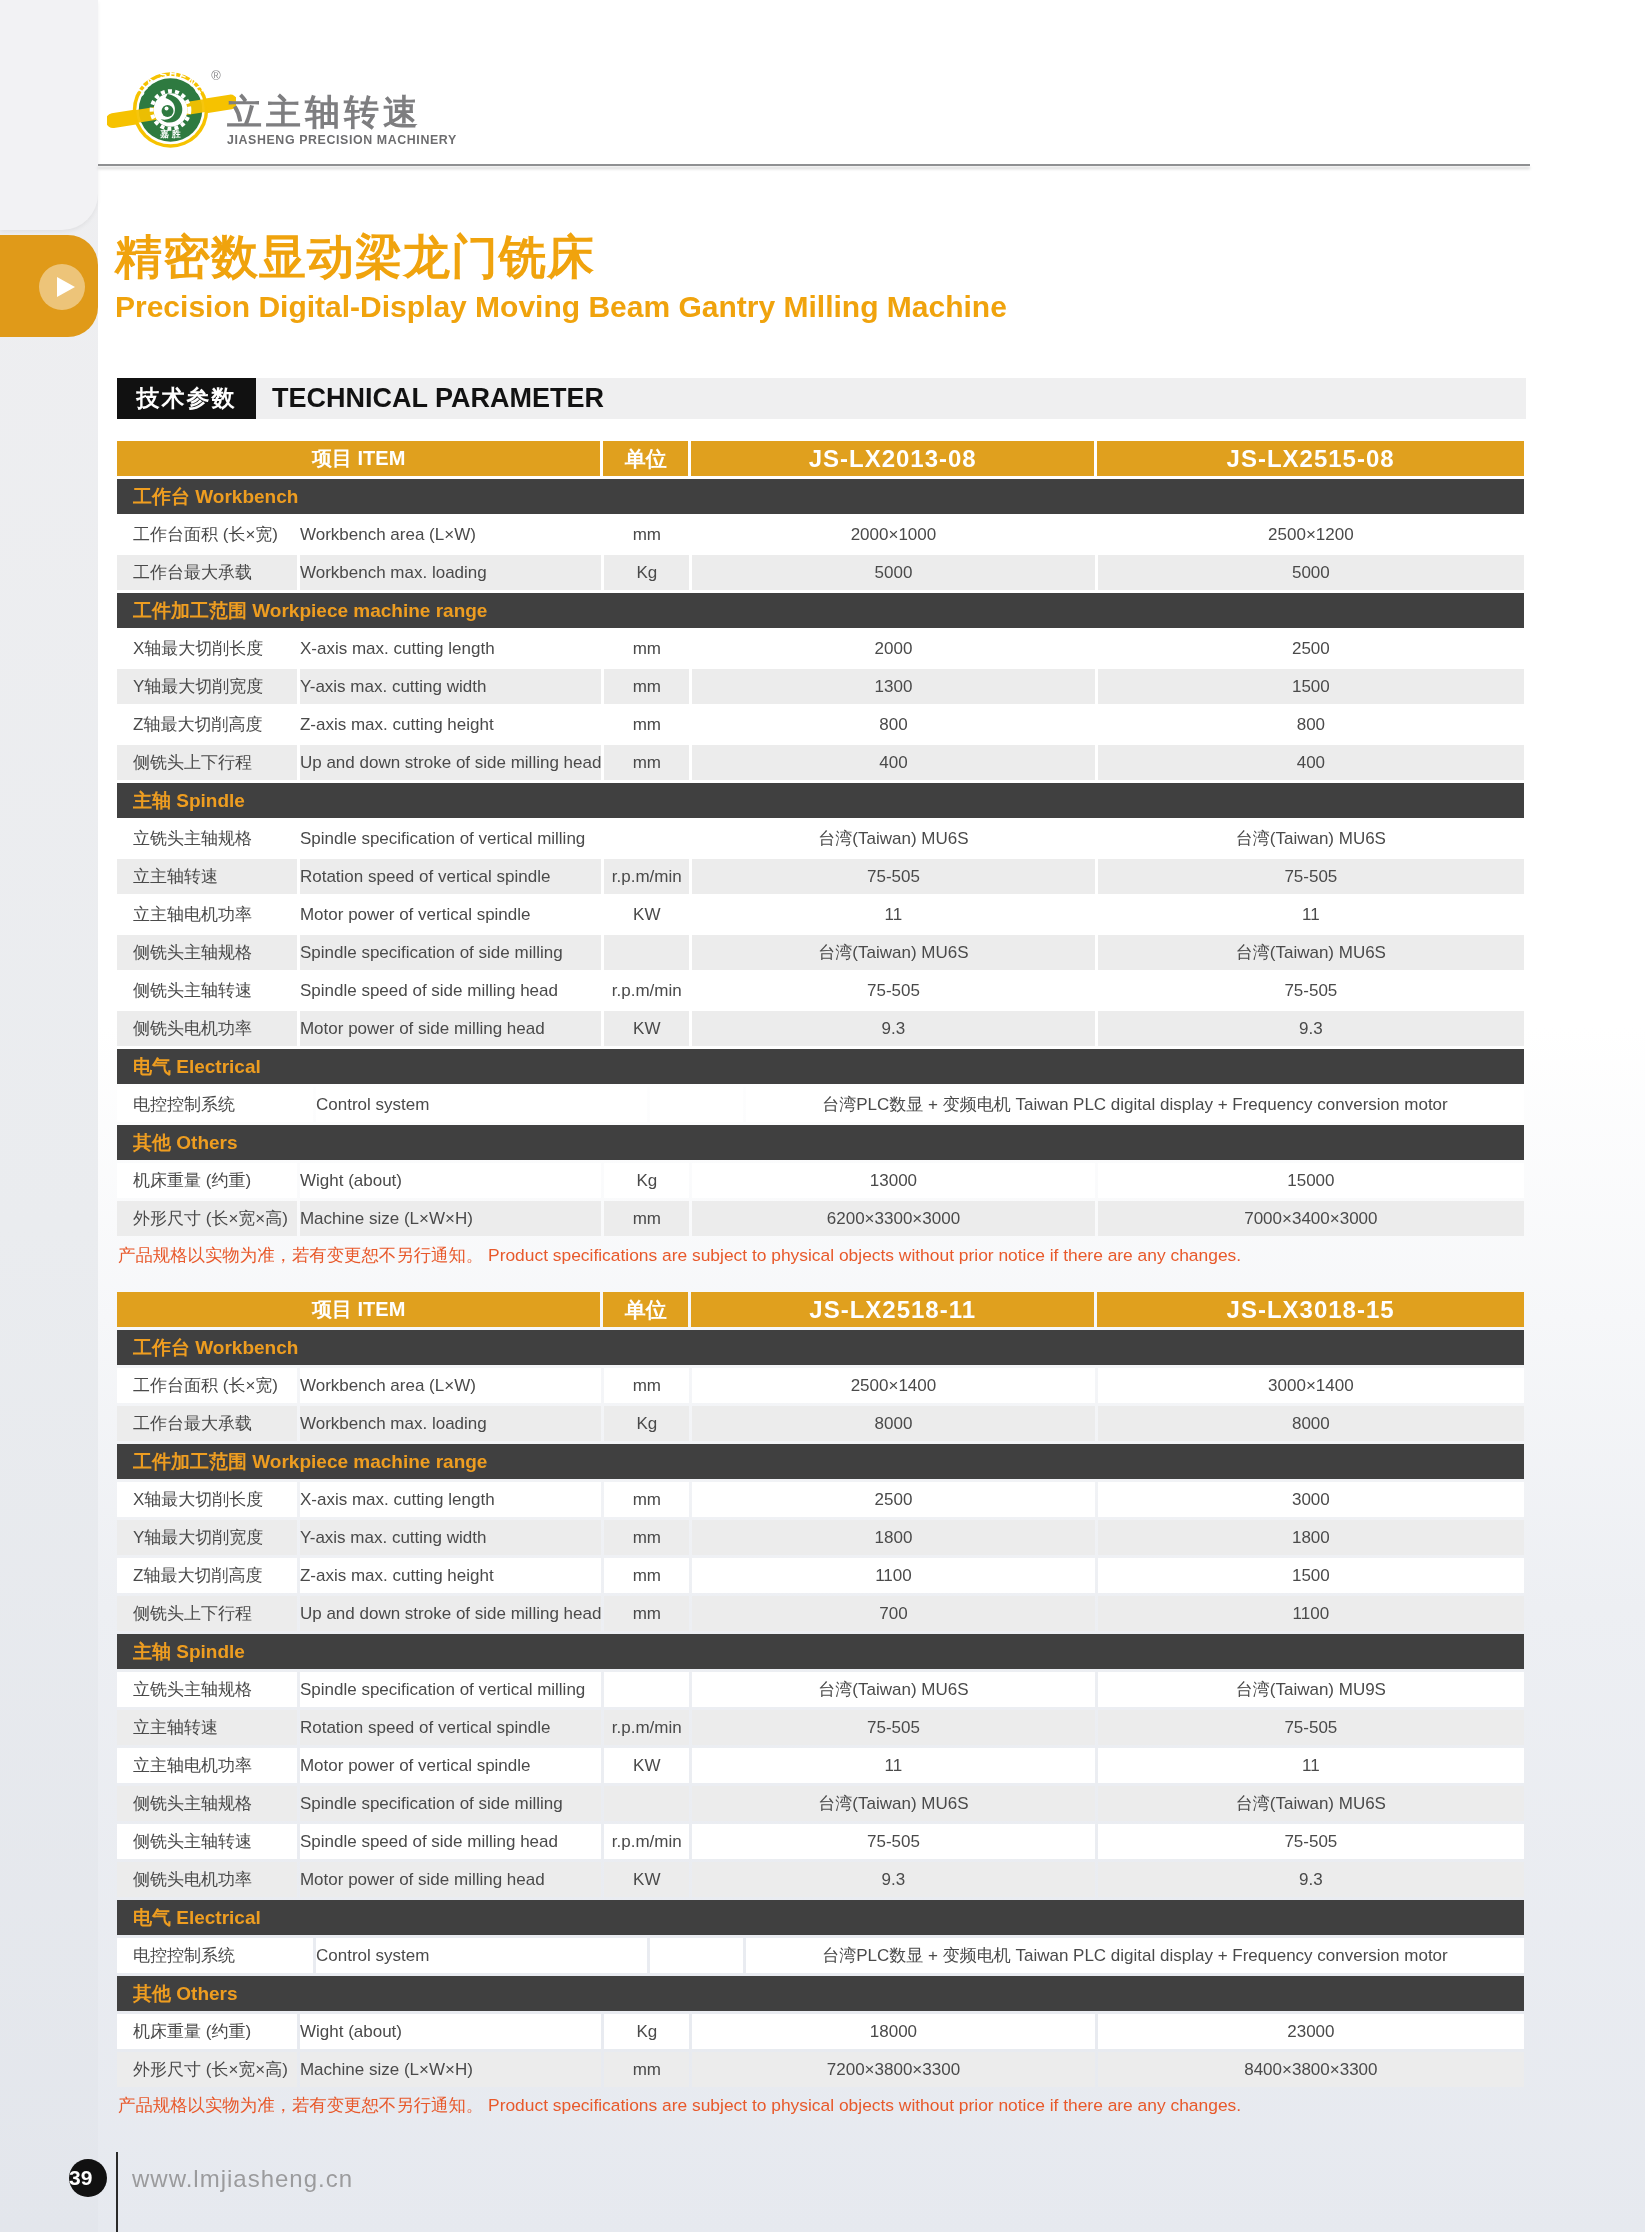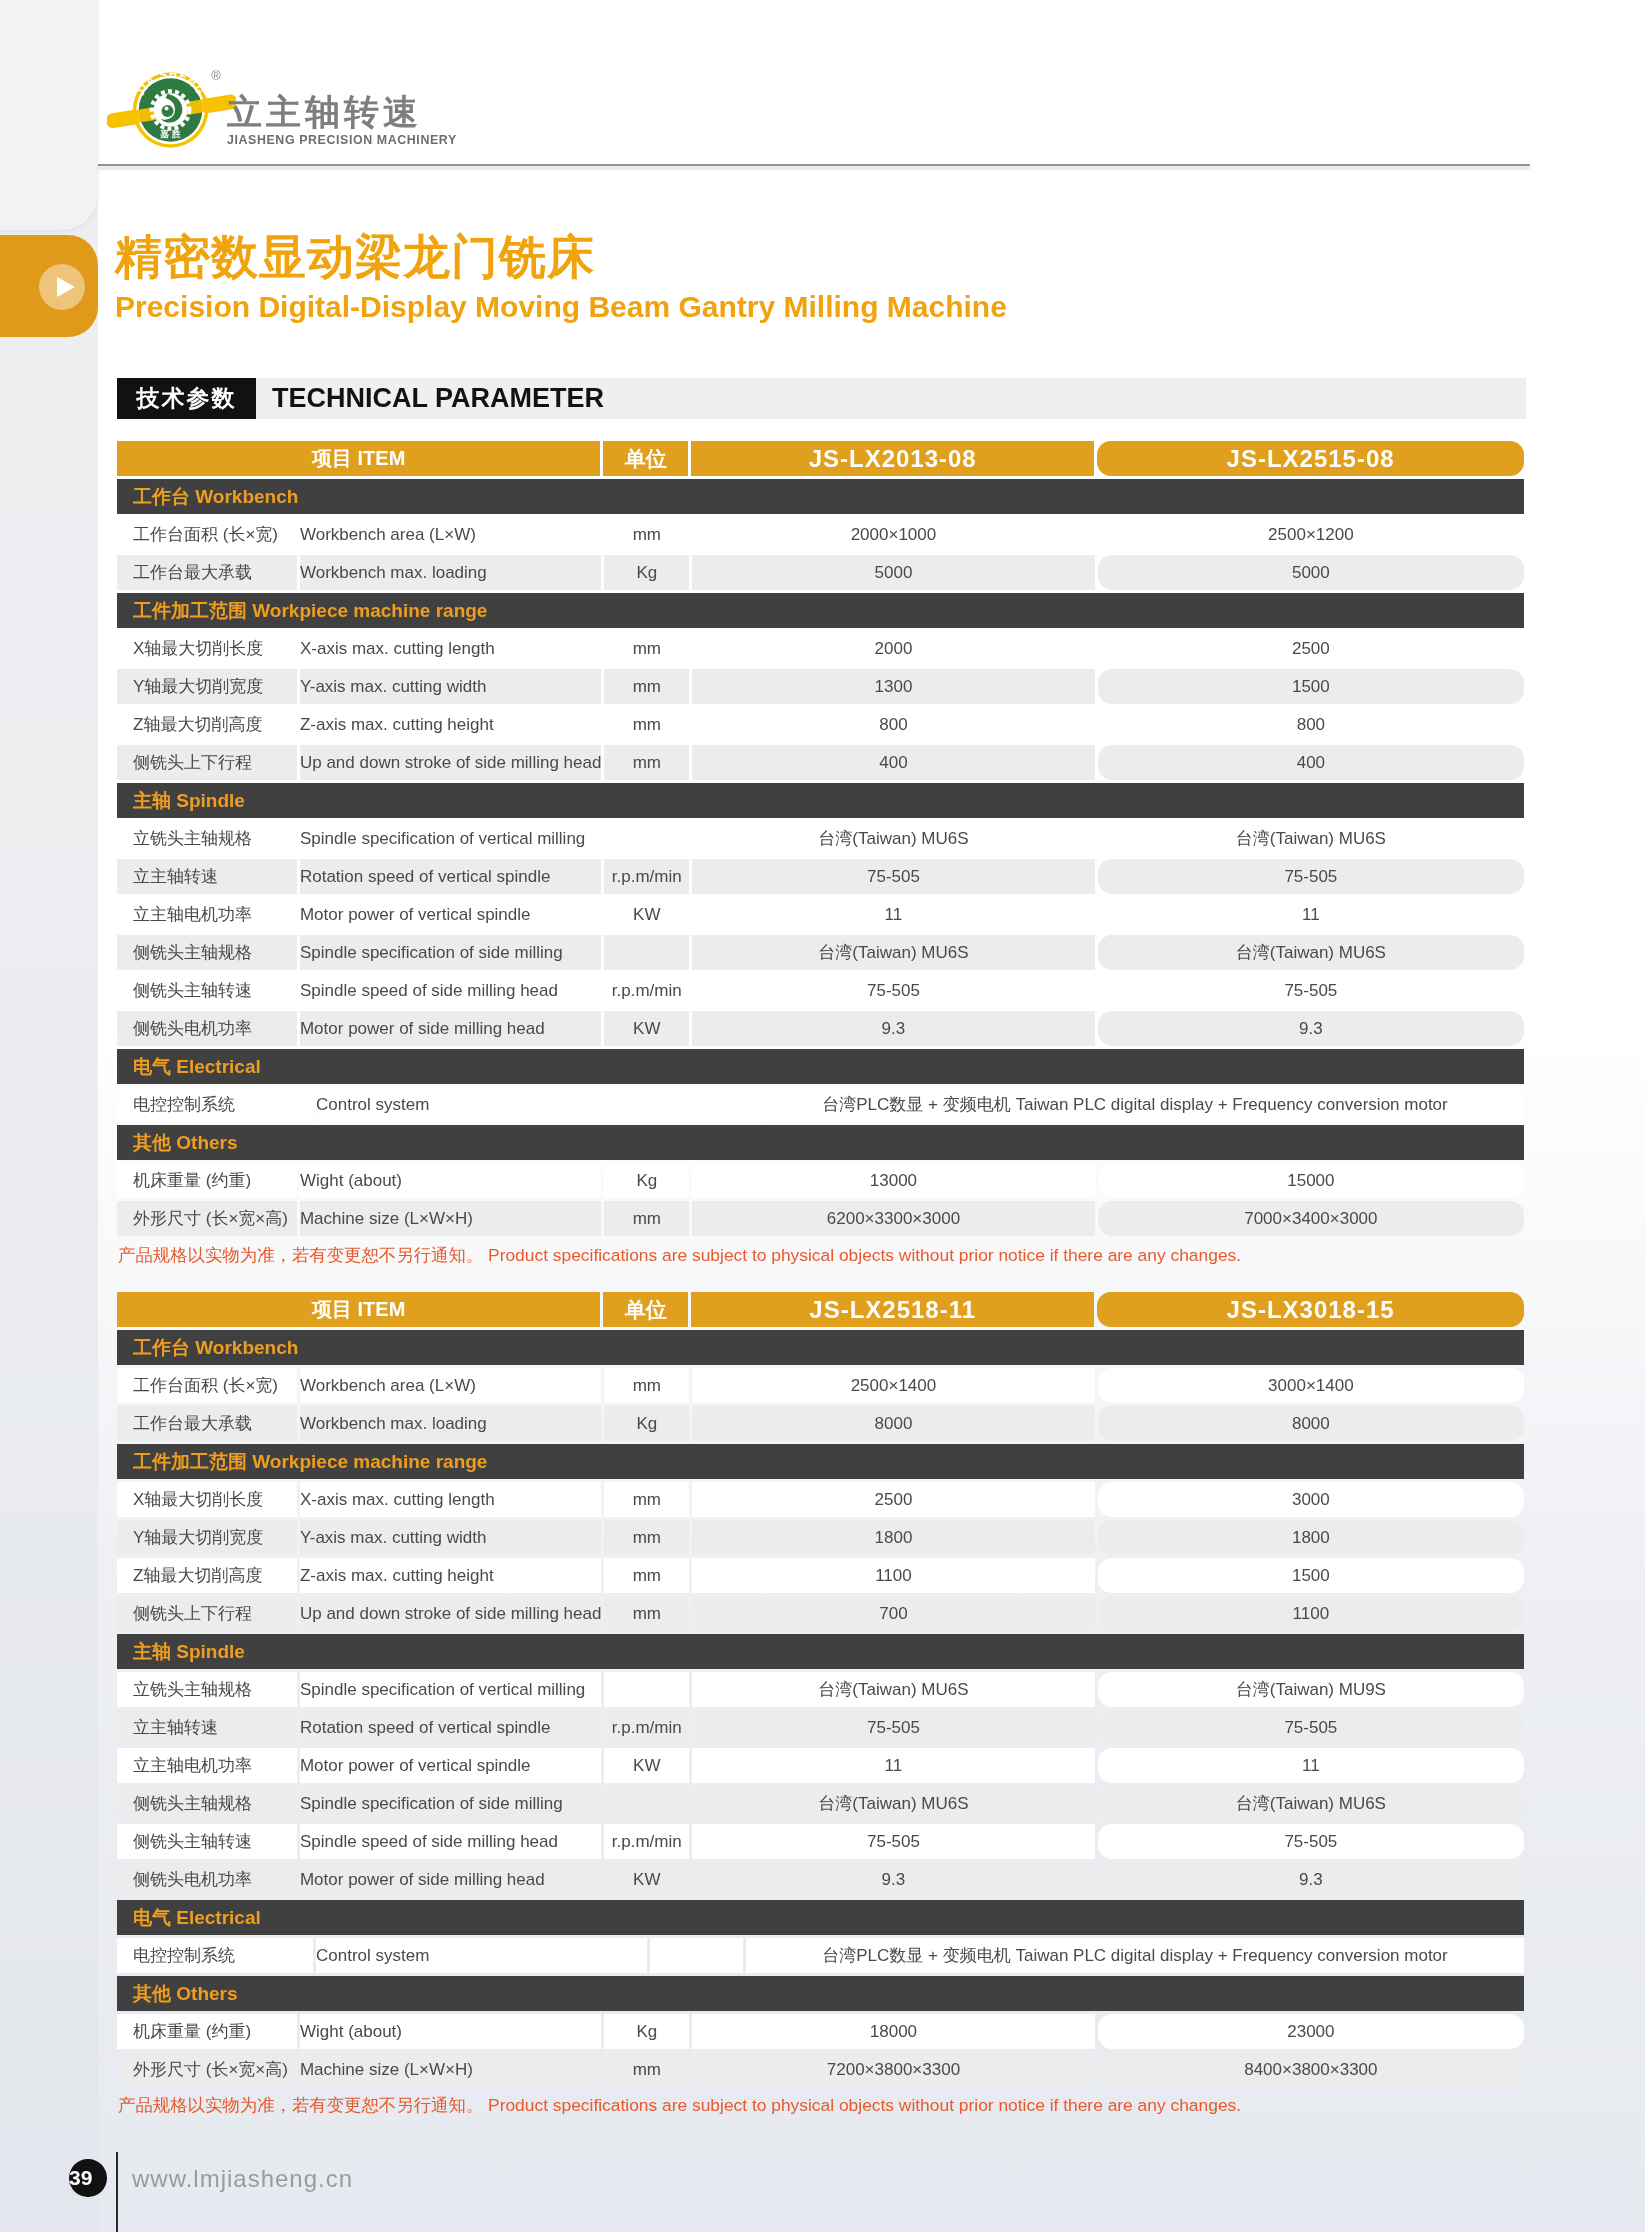--- a/index.html
+++ b/index.html
@@ -53,21 +53,21 @@
   .t-section .cell{background:#404040;color:#ee9d20;font-size:19px;font-weight:600;height:35px;
     line-height:35px;width:100%;padding-left:16px;box-sizing:border-box;text-align:left;}
   .t-row .cell{background:#ffffff;height:35px;line-height:35px;font-size:17px;color:#4a4a4a;
     box-sizing:border-box;}
   .t-row.alt .cell{background:#ececec;}
   .c-item{width:530px;}
   .c-cn{width:196px;text-align:left;padding-left:16px;color:#333333;}
   .c-en{width:331px;text-align:left;}
   .c-unit{width:93px;text-align:center;}
   .c-val{width:442px;text-align:center;}
-  .c-val2{width:468px;text-align:center;border-radius:14px;}
+  .c-val2{width:468px;text-align:center;}
   .c-span{width:778px;text-align:center;}
   
   .note{position:absolute;left:118px;margin:0;font-size:17.4px;color:#e8592b;line-height:22px;}
   
   .page-circle{position:absolute;left:69px;top:2159px;width:38px;height:38px;border-radius:50%;
     background:#111111;color:#ffffff;font-size:21px;font-weight:bold;line-height:38px;}
   .footer-line{position:absolute;left:116px;top:2152px;width:2px;height:81px;background:#2a2a2a;}
   .site{position:absolute;left:132px;top:2165px;font-size:24px;color:#9b9b9d;letter-spacing:1px;}
 </style>
 </head>

